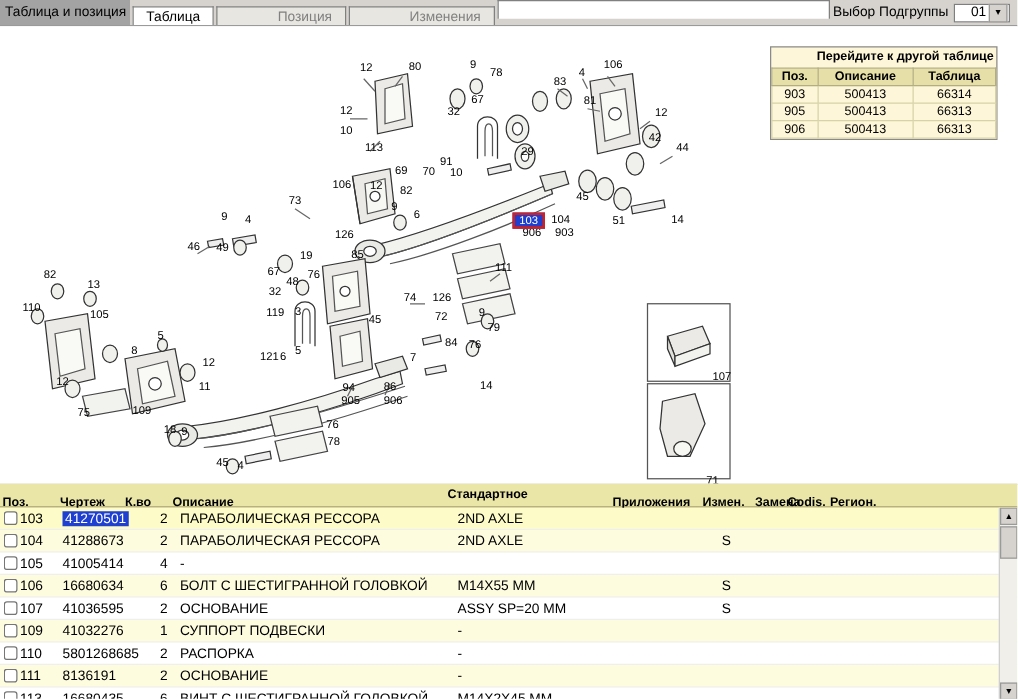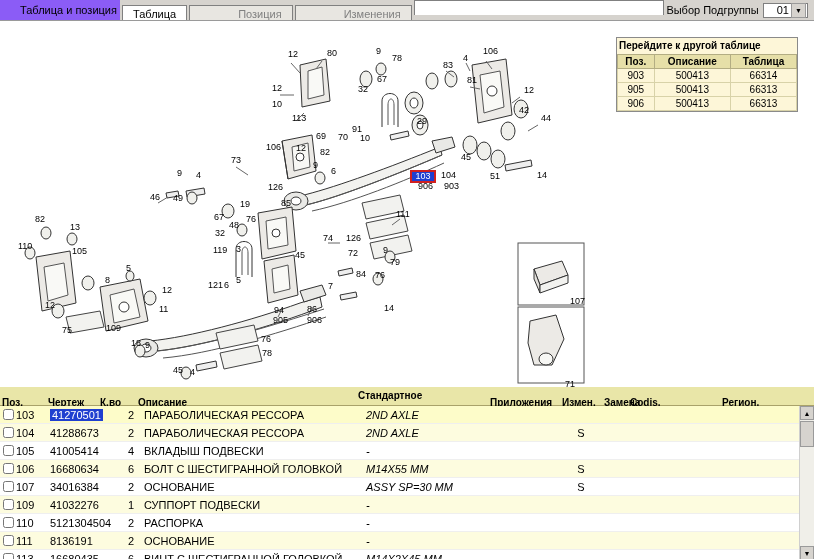--- a/index.html
+++ b/index.html
@@ -22,23 +22,23 @@
     display: flex;
     align-items: stretch;
     height: 20px;
     background: #d6d3ce;
     border-bottom: 1px solid #9a9a9a;
   }
   .topbar-title {
     width: 100px;
     display: flex;
     align-items: center;
-    padding-left: 20px;
+    padding-left: 4px;
     font-size: 11px;
-    background: #8b5cf6;
+    background: #a3a3a3;
   }
   .tabs {
     display: flex;
     align-items: flex-end;
     gap: 2px;
     padding-left: 2px;
   }
   .tab {
     border: 1px solid #808080;
     border-bottom: none;
@@ -111,21 +111,21 @@
   .other-table {
     position: absolute;
     left: 616px;
     top: 16px;
     width: 180px;
     border: 1px solid #8a8a8a;
     background: #fdf6d8;
     font-size: 10px;
   }
   .other-table .ot-head {
-    text-align: left;
+    text-align: right;
     font-weight: bold;
     font-size: 10px;
     padding: 2px 2px 3px 2px;
     color: #000;
   }
   .ot-grid { width: 100%; border-collapse: collapse; }
   .ot-grid th {
     background: #e6dfa8;
     border: 1px solid #b3ad83;
     font-size: 10px;
@@ -204,21 +204,21 @@
     border-bottom: 1px solid #efefef;
   }
   .row.alt { background: #fdfcdf; }
   .row.sel { background: #fdfcc9; }
   .c-chk { width: 16px; display: flex; align-items: center; justify-content: center; }
   .c-chk input { width: 11px; height: 11px; margin: 0; }
   .c-pos { width: 34px; }
   .c-draw { width: 68px; }
   .c-qty { width: 26px; text-align: center; }
   .c-desc { width: 222px; }
-  .c-std { width: 130px; font-style: italic; }
+  .c-std { width: 130px; }
   .c-apps { width: 64px; }
   .c-chg { width: 42px; text-align: center; }
   .c-rep { width: 48px; }
   .c-cod { width: 42px; }
   .c-reg { width: 44px; }
   .sel-cell {
     background: #1f3fd0;
     color: #ffffff;
     padding: 0 2px;
   }
@@ -521,21 +521,21 @@
   <div class="parts-head">
     <div class="ph-sub" style="left:2px">Поз.</div>
     <div class="ph-sub" style="left:48px">Чертеж</div>
     <div class="ph-sub" style="left:100px">К.во</div>
     <div class="ph-sub" style="left:138px">Описание</div>
     <div class="ph-std" style="left:358px;top:3px">Стандартное</div>
     <div class="ph-sub" style="left:490px">Приложения</div>
     <div class="ph-sub" style="left:562px">Измен.</div>
     <div class="ph-sub" style="left:604px">Замена</div>
     <div class="ph-sub" style="left:630px">Codis.</div>
-    <div class="ph-sub" style="left:722px">Регион.</div>
+    <div class="ph-sub" style="left:664px">Регион.</div>
   </div>
   <div class="parts-body">
     <div id="rows-container">
         <div class="row sel">
           <div class="c-chk">
             <input type="checkbox" style="">
           </div>
           <div class="c-pos">103</div>
           <div class="c-draw"><span class="sel-cell">41270501</span></div>
           <div class="c-qty">2</div>
@@ -562,21 +562,20 @@
           <div class="c-cod"></div>
           <div class="c-reg"></div>
         </div>
         <div class="row">
           <div class="c-chk">
             <input type="checkbox" style="">
           </div>
           <div class="c-pos">105</div>
           <div class="c-draw">41005414</div>
           <div class="c-qty">4</div>
-          <div class="c-desc">ВКЛАДЫШ ПОДВЕСКИ</div>
           <div class="c-std">-</div>
           <div class="c-apps"></div>
           <div class="c-chg"></div>
           <div class="c-rep"></div>
           <div class="c-cod"></div>
           <div class="c-reg"></div>
         </div>
         <div class="row alt">
           <div class="c-chk">
             <input type="checkbox" style="">
@@ -590,24 +589,24 @@
           <div class="c-chg">S</div>
           <div class="c-rep"></div>
           <div class="c-cod"></div>
           <div class="c-reg"></div>
         </div>
         <div class="row">
           <div class="c-chk">
             <input type="checkbox" style="">
           </div>
           <div class="c-pos">107</div>
-          <div class="c-draw">34016384</div>
+          <div class="c-draw">41036595</div>
           <div class="c-qty">2</div>
           <div class="c-desc">ОСНОВАНИЕ</div>
-          <div class="c-std">ASSY SP=30 MM</div>
+          <div class="c-std">ASSY SP=20 MM</div>
           <div class="c-apps"></div>
           <div class="c-chg">S</div>
           <div class="c-rep"></div>
           <div class="c-cod"></div>
           <div class="c-reg"></div>
         </div>
         <div class="row alt">
           <div class="c-chk">
             <input type="checkbox" style="">
           </div>
@@ -620,21 +619,21 @@
           <div class="c-chg"></div>
           <div class="c-rep"></div>
           <div class="c-cod"></div>
           <div class="c-reg"></div>
         </div>
         <div class="row">
           <div class="c-chk">
             <input type="checkbox" style="">
           </div>
           <div class="c-pos">110</div>
-          <div class="c-draw">5121304504</div>
+          <div class="c-draw">5801268685</div>
           <div class="c-qty">2</div>
           <div class="c-desc">РАСПОРКА</div>
           <div class="c-std">-</div>
           <div class="c-apps"></div>
           <div class="c-chg"></div>
           <div class="c-rep"></div>
           <div class="c-cod"></div>
           <div class="c-reg"></div>
         </div>
         <div class="row alt">

